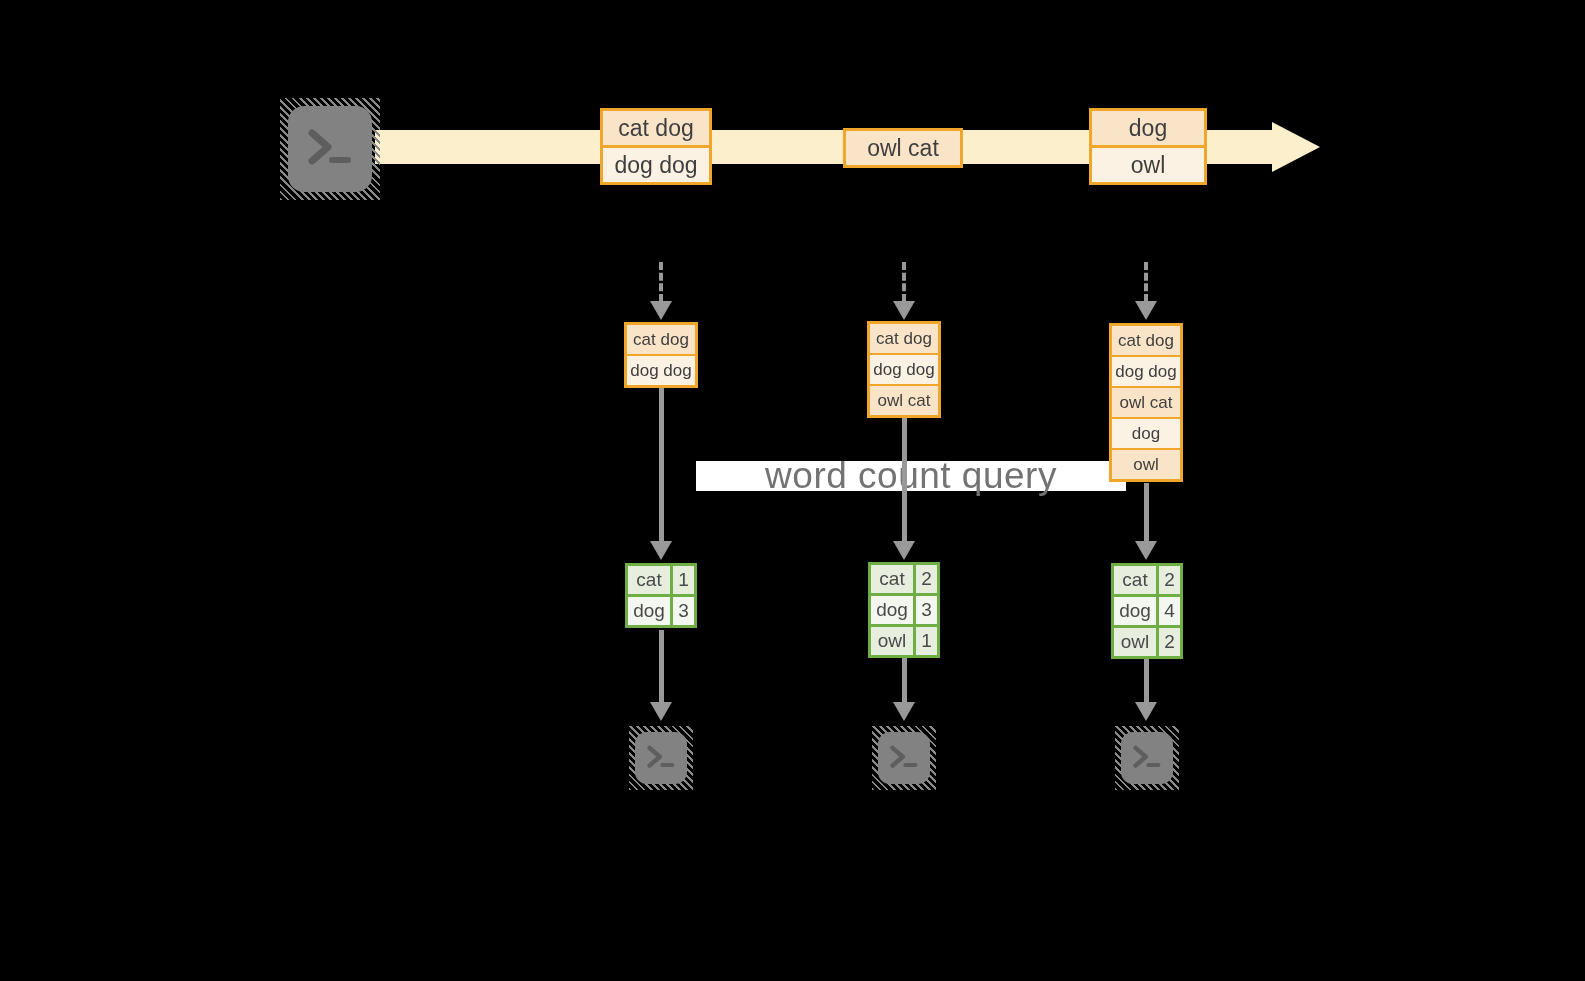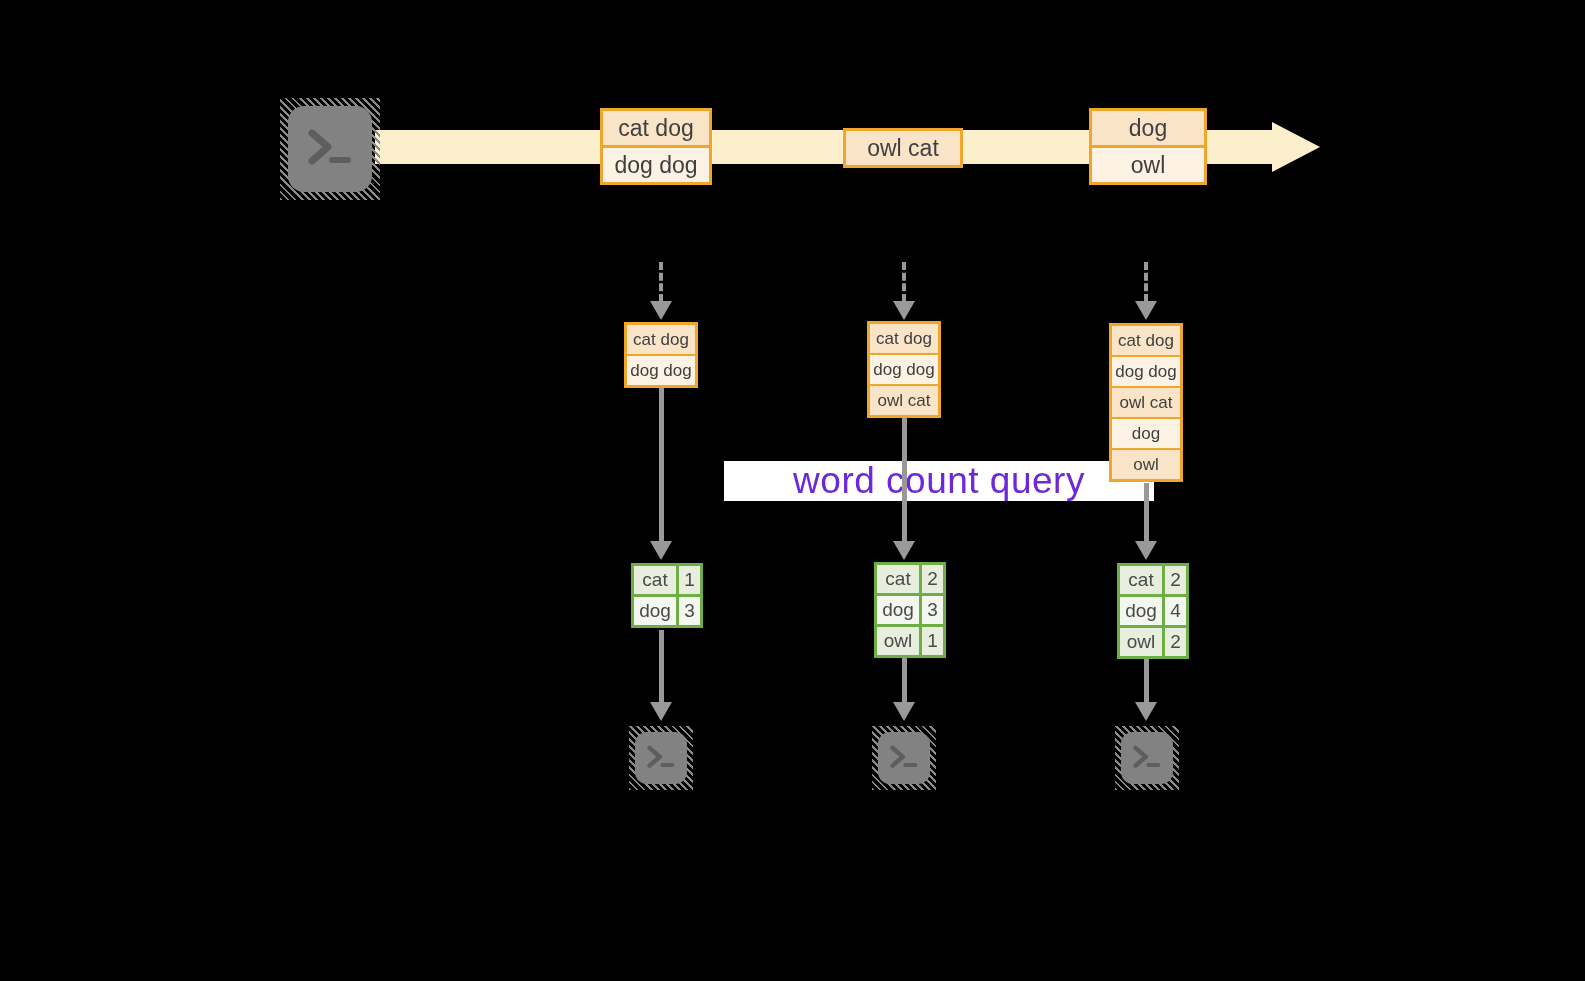--- a/index.html
+++ b/index.html
@@ -57,30 +57,30 @@
   }
   .state-cell{
     display:flex;align-items:center;justify-content:center;
     height:29px;font-size:17px;color:#3F3F3F;white-space:nowrap;
   }
   .state-box.s1{left:624px;top:322px;}
   .state-box.s2{left:867px;top:321px;}
   .state-box.s3{left:1109px;top:323px;}
   
   .query-band{
-    position:absolute;left:724px;top:461px;width:430px;height:40px;
+    position:absolute;left:696px;top:461px;width:430px;height:30px;
     background:#FFFFFF;z-index:2;
     display:flex;align-items:center;justify-content:center;
-    font-size:37px;font-weight:300;color:#6d28d9;letter-spacing:0.5px;
+    font-size:37px;font-weight:300;color:#737373;letter-spacing:0.5px;
   }
   
   .count-table{
     position:absolute;z-index:3;
     border:3px solid #6FAE44;background:#6FAE44;
-    display:flex;flex-direction:column;gap:3px;margin-left:6px;
+    display:flex;flex-direction:column;gap:3px;
   }
   .count-row{display:flex;gap:3px;}
   .count-word{
     width:42px;height:28px;display:flex;align-items:center;justify-content:center;
     font-size:19px;color:#4A4A4A;
   }
   .count-num{
     width:21px;height:28px;display:flex;align-items:center;justify-content:center;
     font-size:19px;color:#4A4A4A;
   }

